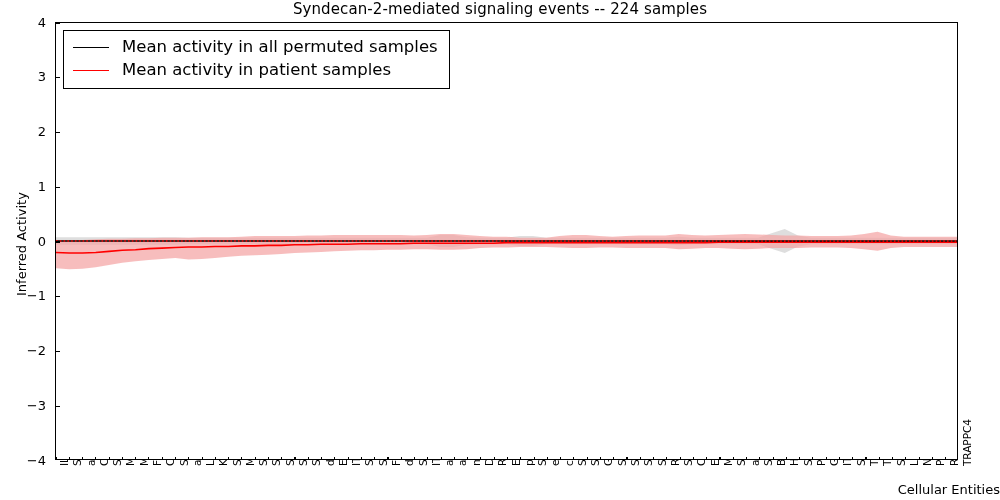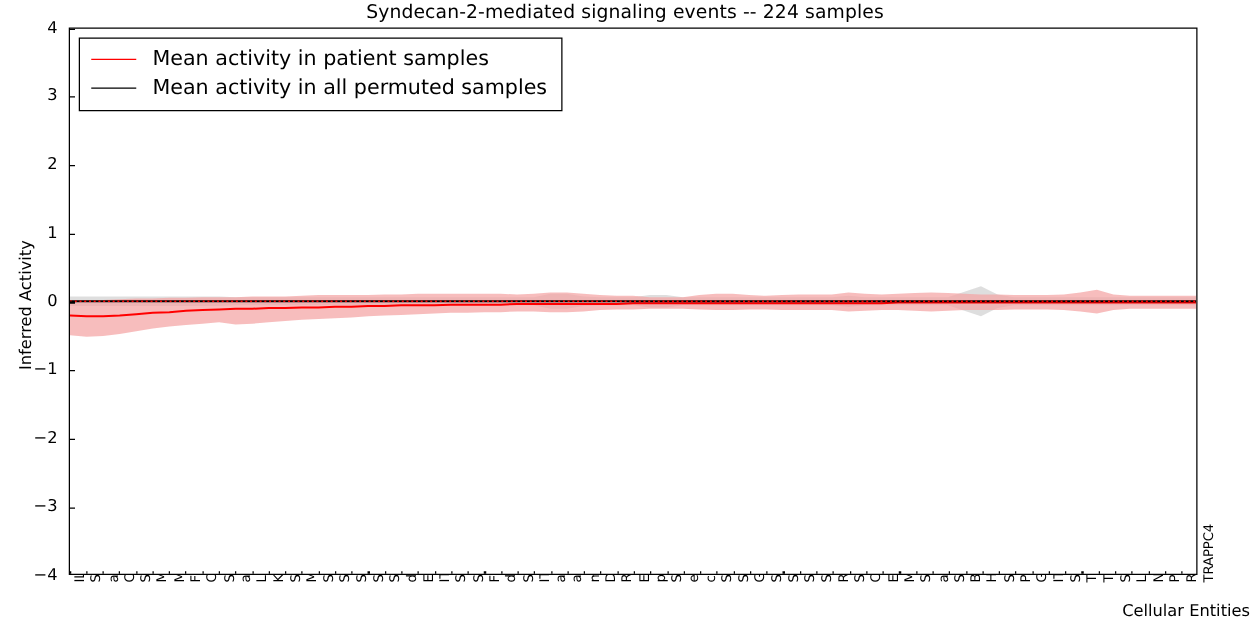--- a/index.html
+++ b/index.html
@@ -248,24 +248,24 @@
         <div class="ytick-mark" style="left: 0px; top: 163.65px;"></div>
         <div class="ytick-mark" style="left: 0px; top: 218.4px;"></div>
         <div class="ytick-mark" style="left: 0px; top: 273.15px;"></div>
         <div class="ytick-mark" style="left: 0px; top: 327.9px;"></div>
         <div class="ytick-mark" style="left: 0px; top: 382.65px;"></div>
       </div>
   </div>
 
   <div id="legend">
     <div class="legend-row">
+      <span class="legend-swatch"></span>
+      <span class="legend-text">Mean activity in all permuted samples</span>
+    </div>
+    <div class="legend-row">
       <span class="legend-swatch red"></span>
       <span class="legend-text">Mean activity in patient samples</span>
     </div>
-    <div class="legend-row">
-      <span class="legend-swatch"></span>
-      <span class="legend-text">Mean activity in all permuted samples</span>
-    </div>
   </div>
 
   <div id="xlabel">Cellular Entities</div>
 
 </div>
 
 </body></html>

